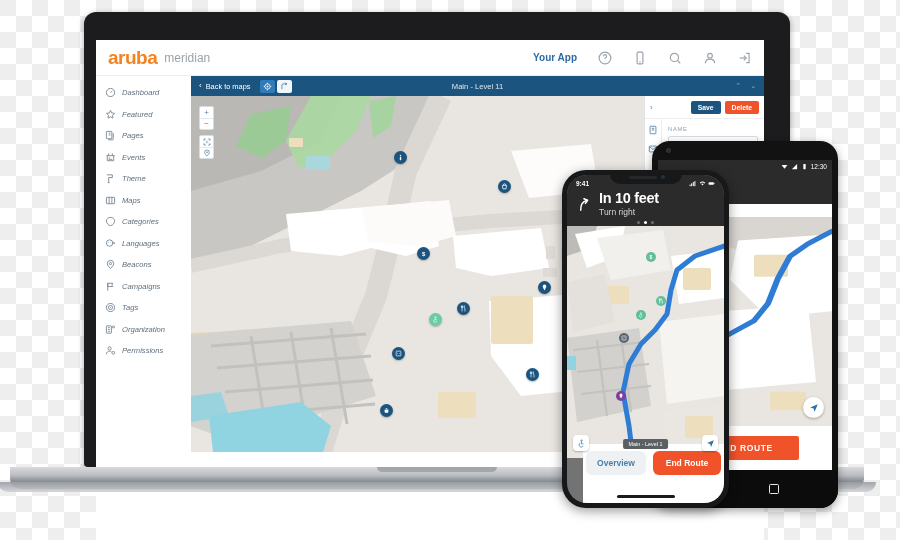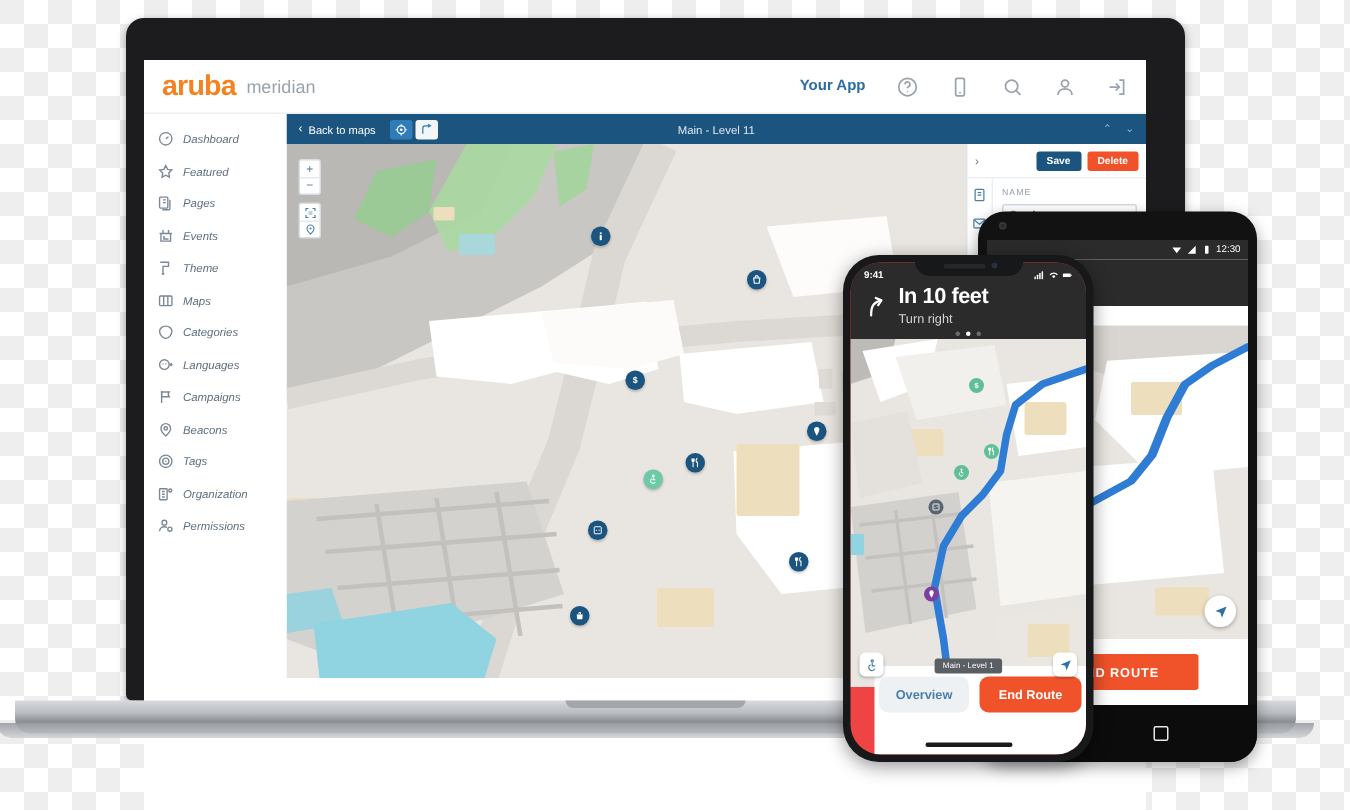--- a/index.html
+++ b/index.html
@@ -175,21 +175,21 @@
   .and-cam { position:absolute; left:14px; top:7px; width:5px; height:5px;
              border-radius:50%; background:#2a2a2c; border:1px solid #3a3a3d; }
 
   
   .iphone {
     position:absolute; left:562px; top:170px; width:167px; height:338px;
     background:#17181a; border-radius:24px; box-shadow:0 3px 12px rgba(0,0,0,.4);
     overflow:hidden; z-index:30;
   }
   .ip-screen { position:absolute; left:5px; top:5px; right:5px; bottom:5px;
-               background:#ef4444; border-radius:20px; overflow:hidden; }
+               background:#737373; border-radius:20px; overflow:hidden; }
   .ip-notch {
     position:absolute; left:50%; top:0; transform:translateX(-50%);
     width:72px; height:14px; background:#17181a; border-radius:0 0 10px 10px; z-index:9;
   }
   .ip-notch:after{ content:""; position:absolute; right:17px; top:5px; width:4px; height:4px;
                    border-radius:50%; background:#26313d; }
   .ip-notch:before{ content:""; position:absolute; left:19px; top:5.5px; width:28px; height:3px;
                     border-radius:2px; background:#262729; }
   .ip-top { background:#2b2b2b; padding-top:3px; }
   .ip-statusrow { display:flex; align-items:center; padding:0 9px; height:11px; }
@@ -357,34 +357,34 @@
                     <circle cx="8" cy="10" r="1" fill="currentColor" stroke="none"></circle>
                     <circle cx="12" cy="10" r="1" fill="currentColor" stroke="none"></circle>
                     <path d="M17 11h4M19 9l2 2-2 2"></path>
                   </svg>
                 </span>
               <span class="nav-label">Languages</span>
             </div>
             <div class="nav-item">
               <span class="nav-ic">
                   <svg viewBox="0 0 24 24" fill="none" stroke="currentColor" stroke-width="2">
+                    <path d="M12 21s7-6.4 7-11a7 7 0 1 0-14 0c0 4.6 7 11 7 11z"></path>
+                    <circle cx="12" cy="10" r="2.4"></circle>
+                  </svg>
+                </span>
+              <span class="nav-label">Beacons</span>
+            </div>
+            <div class="nav-item">
+              <span class="nav-ic">
+                  <svg viewBox="0 0 24 24" fill="none" stroke="currentColor" stroke-width="2">
                     <path d="M6 21V4"></path>
                     <path d="M6 5h11c-2 2.5-2 4.5 0 7H6z"></path>
                   </svg>
                 </span>
               <span class="nav-label">Campaigns</span>
-            </div>
-            <div class="nav-item">
-              <span class="nav-ic">
-                  <svg viewBox="0 0 24 24" fill="none" stroke="currentColor" stroke-width="2">
-                    <path d="M12 21s7-6.4 7-11a7 7 0 1 0-14 0c0 4.6 7 11 7 11z"></path>
-                    <circle cx="12" cy="10" r="2.4"></circle>
-                  </svg>
-                </span>
-              <span class="nav-label">Beacons</span>
             </div>
             <div class="nav-item">
               <span class="nav-ic">
                   <svg viewBox="0 0 24 24" fill="none" stroke="currentColor" stroke-width="2">
                     <circle cx="12" cy="12" r="9"></circle>
                     <circle cx="12" cy="12" r="4.5"></circle>
                     <circle cx="12" cy="12" r="1.2" fill="currentColor" stroke="none"></circle>
                   </svg>
                 </span>
               <span class="nav-label">Tags</span>

